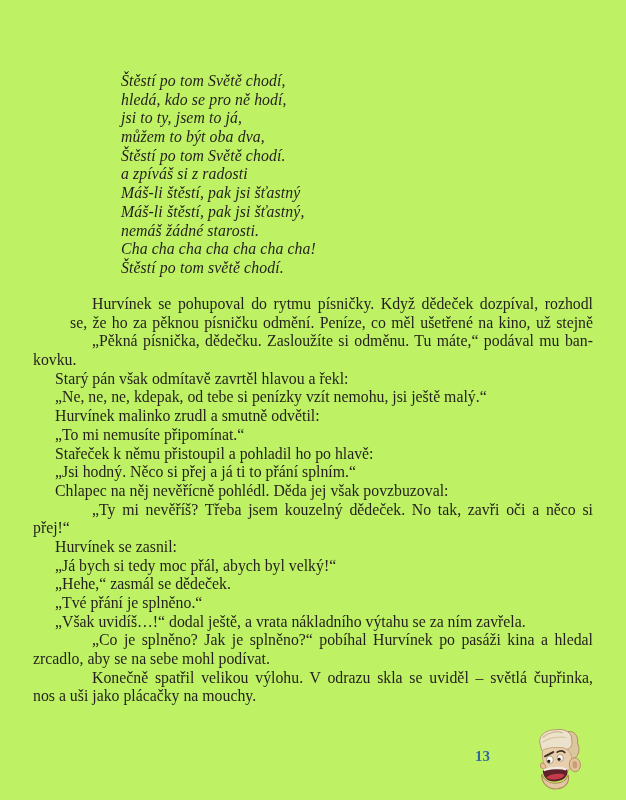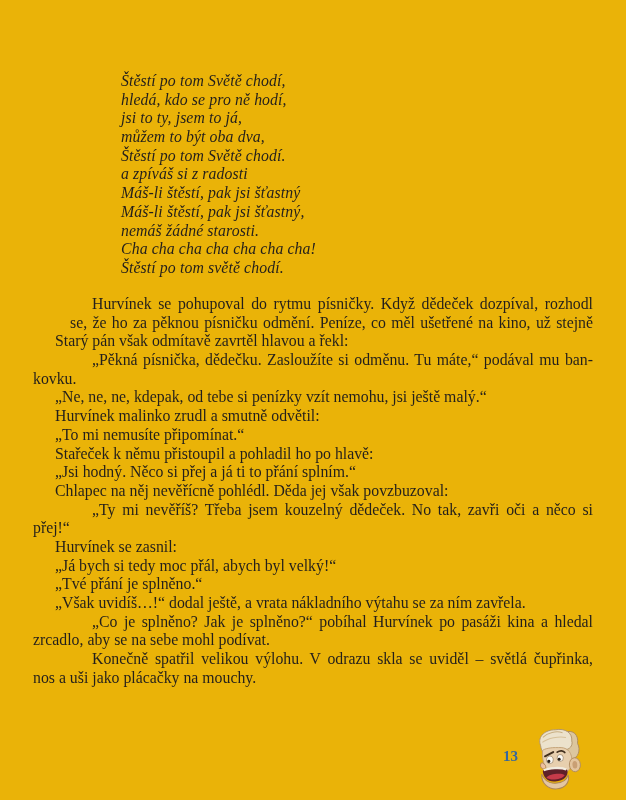--- a/index.html
+++ b/index.html
@@ -42,40 +42,40 @@
   .line.just {
     text-align: justify;
     text-align-last: justify;
     overflow: hidden;
     margin-left: 37px;
   }
 
   
   #page-number {
     position: absolute;
-    left: 488px;
+    left: 460px;
     top: 747px;
     width: 30px;
     text-align: right;
     font-size: 15px;
     font-weight: bold;
     line-height: 18px;
   }
   #illustration {
     position: absolute;
     left: 535px;
     top: 727px;
     width: 50px;
     height: 68px;
   }
 </style>
 </head>
 <body>
 
-<div id="book-page" style="color: rgb(35, 31, 28); background: #eab308;">
+<div id="book-page" style="color: rgb(35, 31, 28); background: #bef264;">
 
   <div id="poem">
       <div class="poem-line">Štěstí po tom Světě chodí,</div>
       <div class="poem-line">hledá, kdo se pro ně hodí,</div>
       <div class="poem-line">jsi to ty, jsem to já,</div>
       <div class="poem-line">můžem to být oba dva,</div>
       <div class="poem-line">Štěstí po tom Světě chodí.</div>
       <div class="poem-line">a zpíváš si z radosti</div>
       <div class="poem-line">Máš-li štěstí, pak jsi šťastný</div>
       <div class="poem-line">Máš-li štěstí, pak jsi šťastný,</div>
@@ -83,25 +83,25 @@
       <div class="poem-line">Cha cha cha cha cha cha cha!</div>
       <div class="poem-line">Štěstí po tom světě chodí.</div>
     </div>
 
   <div id="prose">
       <div class="para">
         <div class="line indent just">Hurvínek se pohupoval do rytmu písničky. Když dědeček dozpíval, rozhodl</div>
         <div class="line just">se, že ho za pěknou písničku odmění. Peníze, co měl ušetřené na kino, už stejně</div>
       </div>
       <div class="para">
-        <div class="line indent">Starý pán však odmítavě zavrtěl hlavou a řekl:</div>
+        <div class="line indent just">„Pěkná písnička, dědečku. Zasloužíte si odměnu. Tu máte,“ podával mu ban-</div>
+        <div class="line">kovku.</div>
       </div>
       <div class="para">
-        <div class="line indent just">„Pěkná písnička, dědečku. Zasloužíte si odměnu. Tu máte,“ podával mu ban-</div>
-        <div class="line">kovku.</div>
+        <div class="line indent">Starý pán však odmítavě zavrtěl hlavou a řekl:</div>
       </div>
       <div class="para">
         <div class="line indent">„Ne, ne, ne, kdepak, od tebe si penízky vzít nemohu, jsi ještě malý.“</div>
       </div>
       <div class="para">
         <div class="line indent">Hurvínek malinko zrudl a smutně odvětil:</div>
       </div>
       <div class="para">
         <div class="line indent">„To mi nemusíte připomínat.“</div>
       </div>
@@ -116,20 +116,23 @@
       </div>
       <div class="para">
         <div class="line indent just">„Ty mi nevěříš? Třeba jsem kouzelný dědeček. No tak, zavři oči a něco si</div>
         <div class="line">přej!“</div>
       </div>
       <div class="para">
         <div class="line indent">Hurvínek se zasnil:</div>
       </div>
       <div class="para">
         <div class="line indent">„Já bych si tedy moc přál, abych byl velký!“</div>
+      </div>
+      <div class="para">
+        <div class="line indent">„Hehe,“ zasmál se dědeček.</div>
       </div>
       <div class="para">
         <div class="line indent">„Tvé přání je splněno.“</div>
       </div>
       <div class="para">
         <div class="line indent">„Však uvidíš…!“ dodal ještě, a vrata nákladního výtahu se za ním zavřela.</div>
       </div>
       <div class="para">
         <div class="line indent just">„Co je splněno? Jak je splněno?“ pobíhal Hurvínek po pasáži kina a hledal</div>
         <div class="line">zrcadlo, aby se na sebe mohl podívat.</div>

